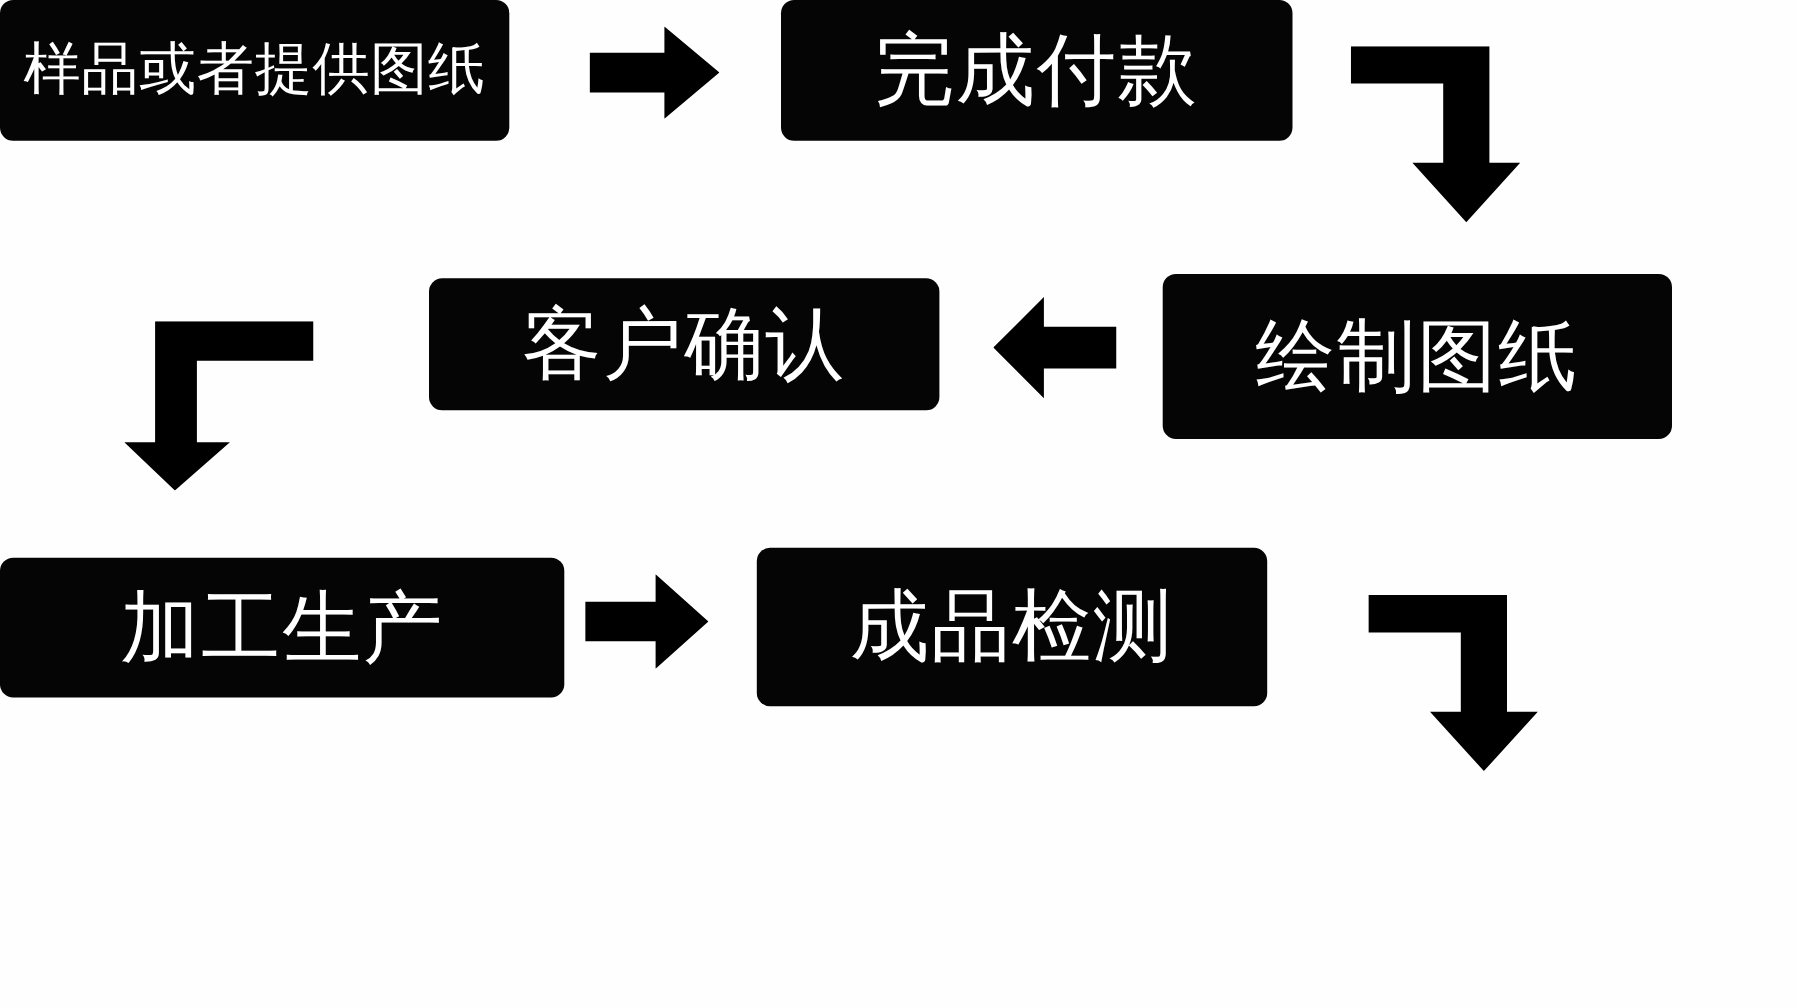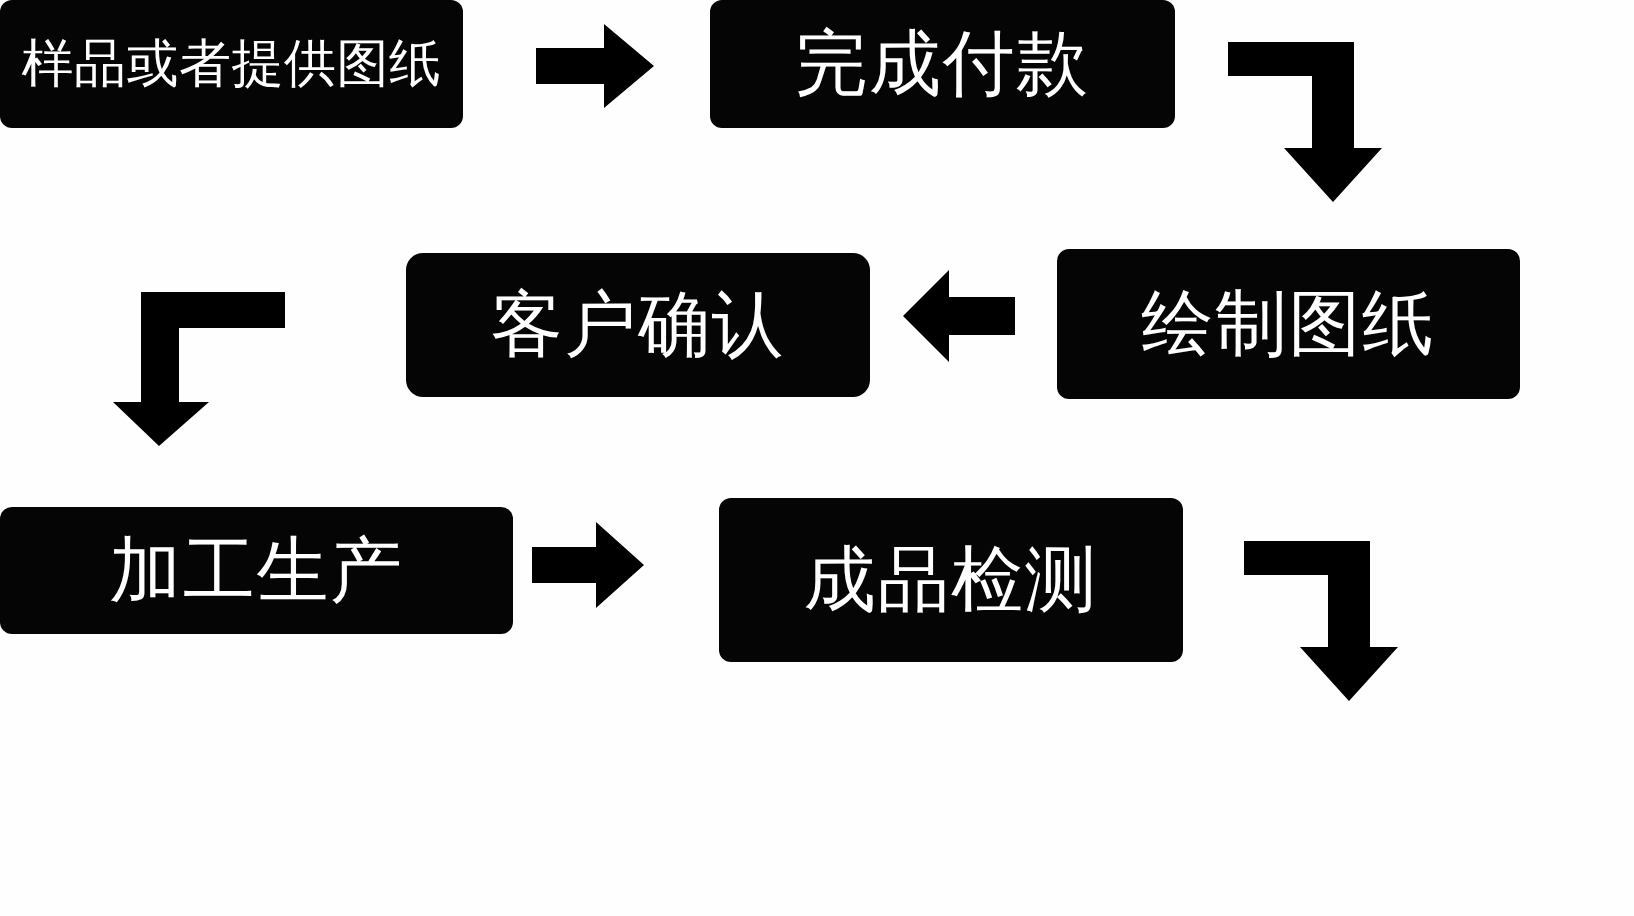--- a/index.html
+++ b/index.html
@@ -57,29 +57,29 @@
   </div>
 
   <div class="node med" style="left:710px; top:0px; width:465px; height:128px;">
     <span class="node-label">完成付款</span>
   </div>
 
   <div class="node med" style="left:1057px; top:249px; width:463px; height:150px;">
     <span class="node-label">绘制图纸</span>
   </div>
 
-  <div class="node med" style="left:406px; top:253px; width:464px; height:144px;border-radius:17px;">
+  <div class="node med" style="left:390px; top:253px; width:464px; height:120px;">
     <span class="node-label">客户确认</span>
   </div>
 
   <div class="node med" style="left:0px; top:507px; width:513px; height:127px;">
     <span class="node-label">加工生产</span>
   </div>
 
-  <div class="node med" style="left:688px; top:498px; width:464px; height:164px;margin-left:31px;">
+  <div class="node med" style="left:688px; top:498px; width:464px; height:144px;">
     <span class="node-label">成品检测</span>
   </div>
 
 
   <div class="conn" style="left:536px; top:24px;">
     <svg width="118" height="84" viewBox="0 0 118 84" aria-hidden="true">
       <path d="M0 24 L68 24 L68 0 L118 42 L68 84 L68 60 L0 60 Z" fill="#000000"></path>
     </svg>
   </div>
 

